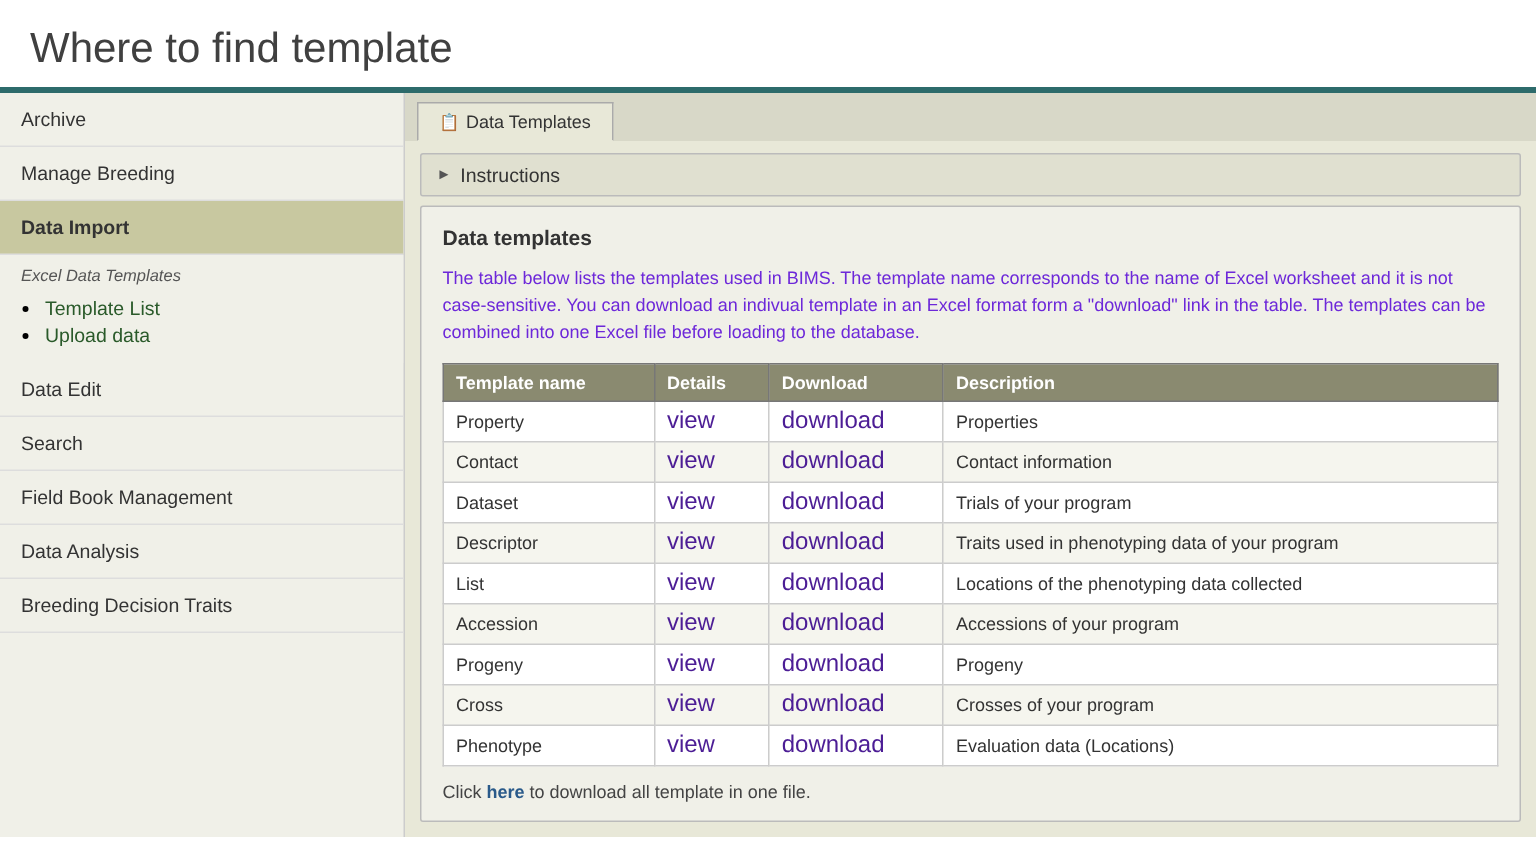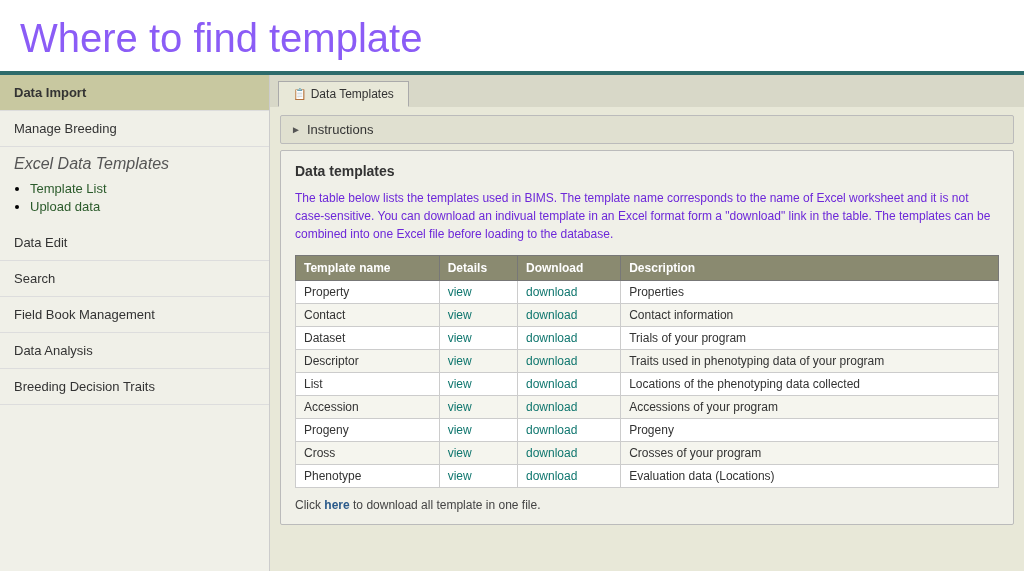--- a/index.html
+++ b/index.html
@@ -4,23 +4,23 @@
   <style>
     * { box-sizing: border-box; margin: 0; padding: 0; }
     body { font-family: Arial, sans-serif; font-size: 13px; background: #fff; width: 1024px; height: 576px; overflow: hidden; }
 
     
     .page-header {
       padding: 16px 20px 10px 20px;
       border-bottom: 4px solid #2d6b6b;
     }
     .page-header h1 {
-      font-size: 40px;
+      font-size: 28px;
       font-weight: normal;
-      color: #8b5cf6;
+      color: #404040;
     }
 
     
     .main-layout {
       display: flex;
       height: calc(576px - 80px);
     }
 
     
     .sidebar {
@@ -37,21 +37,21 @@
       color: #333;
       font-size: 13px;
     }
     .sidebar-item.active {
       background: #c8c8a0;
       font-weight: bold;
     }
     .sidebar-sub {
       padding: 8px 14px 4px 14px;
       font-style: italic;
-      font-size: 16px;
+      font-size: 11px;
       color: #555;
       background: #f0f0e8;
     }
     .sidebar-sub-list {
       list-style: disc;
       padding: 4px 14px 8px 30px;
       background: #f0f0e8;
     }
     .sidebar-sub-list li {
       margin-bottom: 3px;
@@ -149,23 +149,23 @@
       border: 1px solid #777;
     }
     .data-table td {
       padding: 4px 8px;
       border: 1px solid #ccc;
       background: #fff;
       color: #333;
     }
     .data-table tr:nth-child(even) td { background: #f5f5ee; }
     .data-table td a {
-      color: #0f766e;
+      color: #4c1d95;
       text-decoration: none;
-      font-size: 12px;
+      font-size: 16px;
     }
 
     .footer-note {
       margin-top: 10px;
       font-size: 12px;
       color: #444;
     }
     .footer-note a {
       color: #2a5a8a;
       font-weight: bold;
@@ -176,22 +176,23 @@
 </head>
 <body>
 
 <div class="page-header">
   <h1>Where to find template</h1>
 </div>
 
 <div class="main-layout">
 
   <div class="sidebar">
+    <div class="sidebar-item">Archive</div>
+    <div class="sidebar-item">Manage Breeding</div>
     <div class="sidebar-item active">Data Import</div>
-    <div class="sidebar-item">Manage Breeding</div>
     <div class="sidebar-sub">Excel Data Templates</div>
     <ul class="sidebar-sub-list">
       <li>
         <a>Template List</a>
       </li>
       <li>
         <a>Upload data</a>
       </li>
     </ul>
     <div class="sidebar-item">Data Edit</div>

